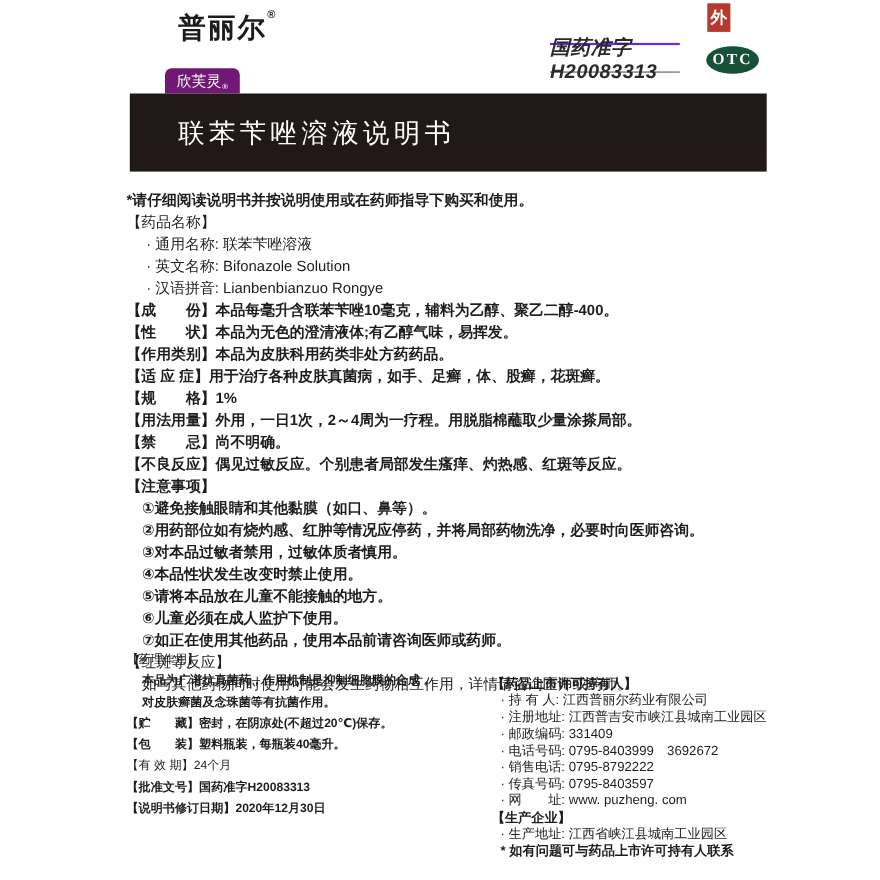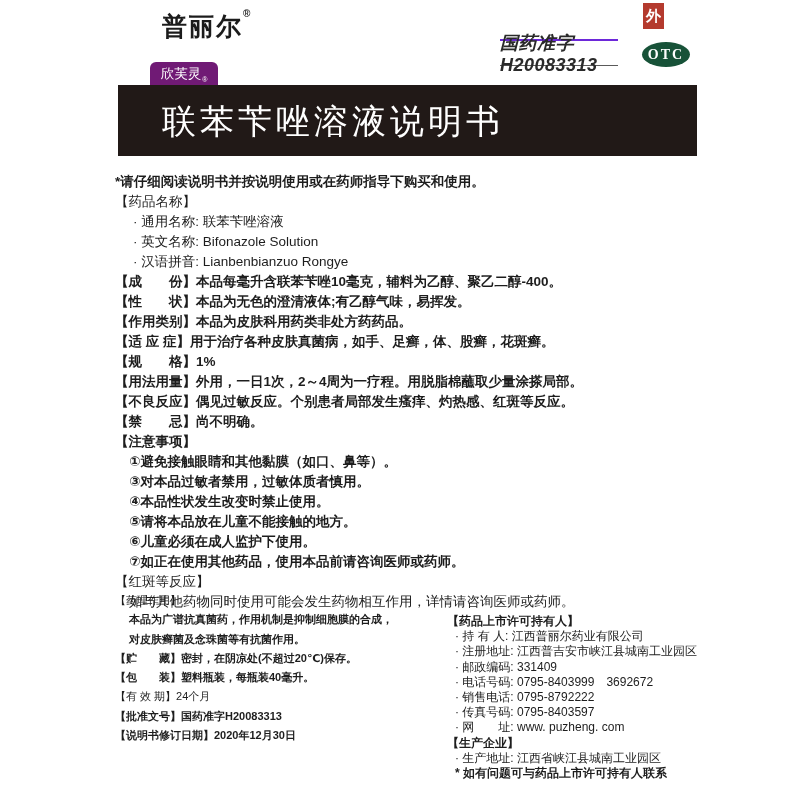--- a/index.html
+++ b/index.html
@@ -22,21 +22,21 @@
   
   .otc{left:630px;top:42px;width:48px;height:25px;background:#175238;border-radius:50%;
     color:#fff;display:flex;align-items:center;justify-content:center;
     font-family:"Liberation Serif","DejaVu Serif",serif;font-size:14px;font-weight:700;letter-spacing:2px;margin-left:12px;}
   
   .tab{left:150px;top:62px;width:68px;height:23px;background:#701a75;border-radius:6px 6px 0 0;
     color:#fff;display:flex;align-items:flex-end;justify-content:center;font-size:13.5px;padding-bottom:2px;box-sizing:border-box;}
   .tab sup{font-size:7px;vertical-align:8px;margin-left:1px;}
   .banner{left:118px;top:85px;width:579px;height:71px;background:#211917;}
   .banner .title{position:absolute;left:44px;top:0;height:71px;line-height:73px;
-    color:#ffffff;font-size:34px;letter-spacing:4px;font-weight:500;white-space:nowrap;}
+    color:#ffffff;font-size:24px;letter-spacing:4px;font-weight:500;white-space:nowrap;}
   
   .main{left:115px;top:172px;width:596px;font-size:13.5px;line-height:20px;}
   .leftcol{left:115px;top:591px;width:330px;font-size:11px;line-height:19.3px;}
   .rightcol{left:447px;top:614px;width:310px;font-size:12px;line-height:15.2px;}
   .line{white-space:nowrap;}
   .b{font-weight:700;}
   .n{font-weight:400;}
   .ind1{padding-left:18px;}
   .ind2{padding-left:14px;}
   .ind3{padding-left:8px;}
@@ -66,24 +66,25 @@
   <div class="line n">【药品名称】</div>
   <div class="line n ind1">· 通用名称: 联苯苄唑溶液</div>
   <div class="line n ind1">· 英文名称: Bifonazole Solution</div>
   <div class="line n ind1">· 汉语拼音: Lianbenbianzuo Rongye</div>
   <div class="line b">【成　　份】本品每毫升含联苯苄唑10毫克，辅料为乙醇、聚乙二醇-400。</div>
   <div class="line b">【性　　状】本品为无色的澄清液体;有乙醇气味，易挥发。</div>
   <div class="line b">【作用类别】本品为皮肤科用药类非处方药药品。</div>
   <div class="line b">【适 应 症】用于治疗各种皮肤真菌病，如手、足癣，体、股癣，花斑癣。</div>
   <div class="line b">【规　　格】1%</div>
   <div class="line b">【用法用量】外用，一日1次，2～4周为一疗程。用脱脂棉蘸取少量涂搽局部。</div>
+  <div class="line b">【禁　　忌】尚不明确。</div>
   <div class="line b">【不良反应】偶见过敏反应。个别患者局部发生瘙痒、灼热感、红斑等反应。</div>
-  <div class="line b">【禁　　忌】尚不明确。</div>
   <div class="line b">【注意事项】</div>
   <div class="line b ind2">①避免接触眼睛和其他黏膜（如口、鼻等）。</div>
+  <div class="line b ind2">②用药部位如有烧灼感、红肿等情况应停药，并将局部药物洗净，必要时向医师咨询。</div>
   <div class="line b ind2">③对本品过敏者禁用，过敏体质者慎用。</div>
   <div class="line b ind2">④本品性状发生改变时禁止使用。</div>
   <div class="line b ind2">⑤请将本品放在儿童不能接触的地方。</div>
   <div class="line b ind2">⑥儿童必须在成人监护下使用。</div>
   <div class="line b ind2">⑦如正在使用其他药品，使用本品前请咨询医师或药师。</div>
   <div class="line n">【红斑等反应】</div>
   <div class="line n ind2">如与其他药物同时使用可能会发生药物相互作用，详情请咨询医师或药师。</div>
 </div>
 
 <div class="abs leftcol">

